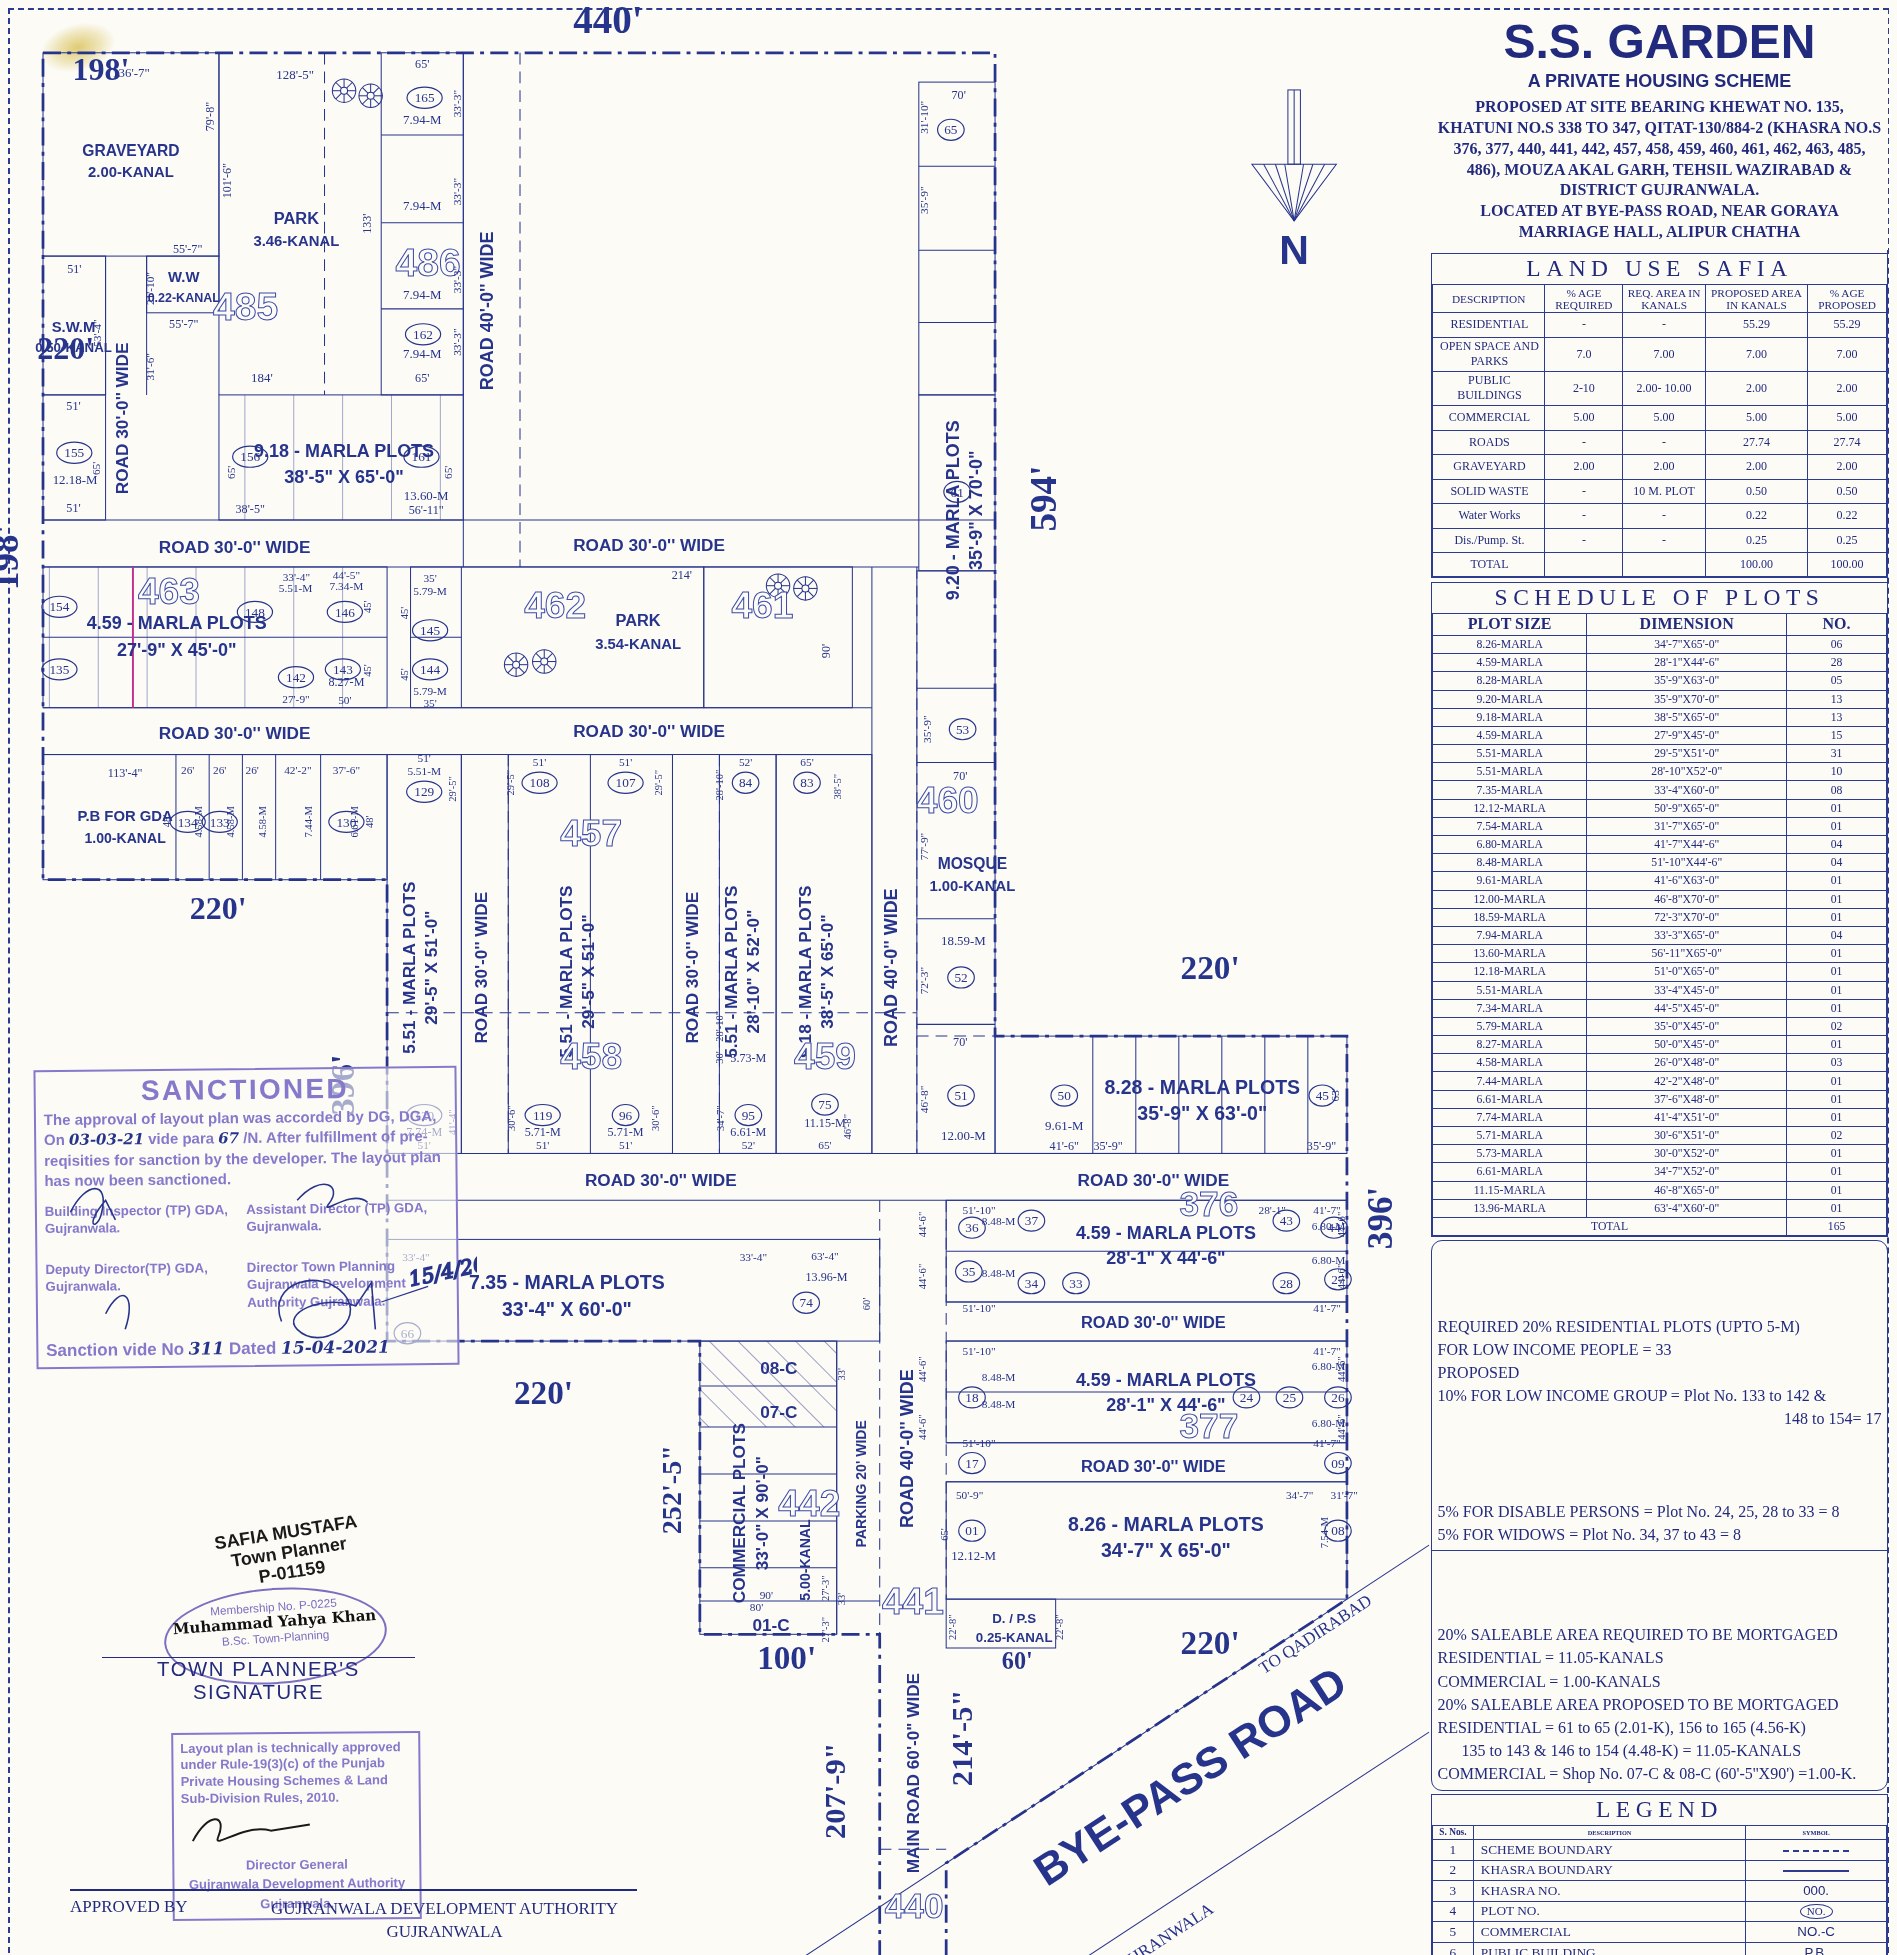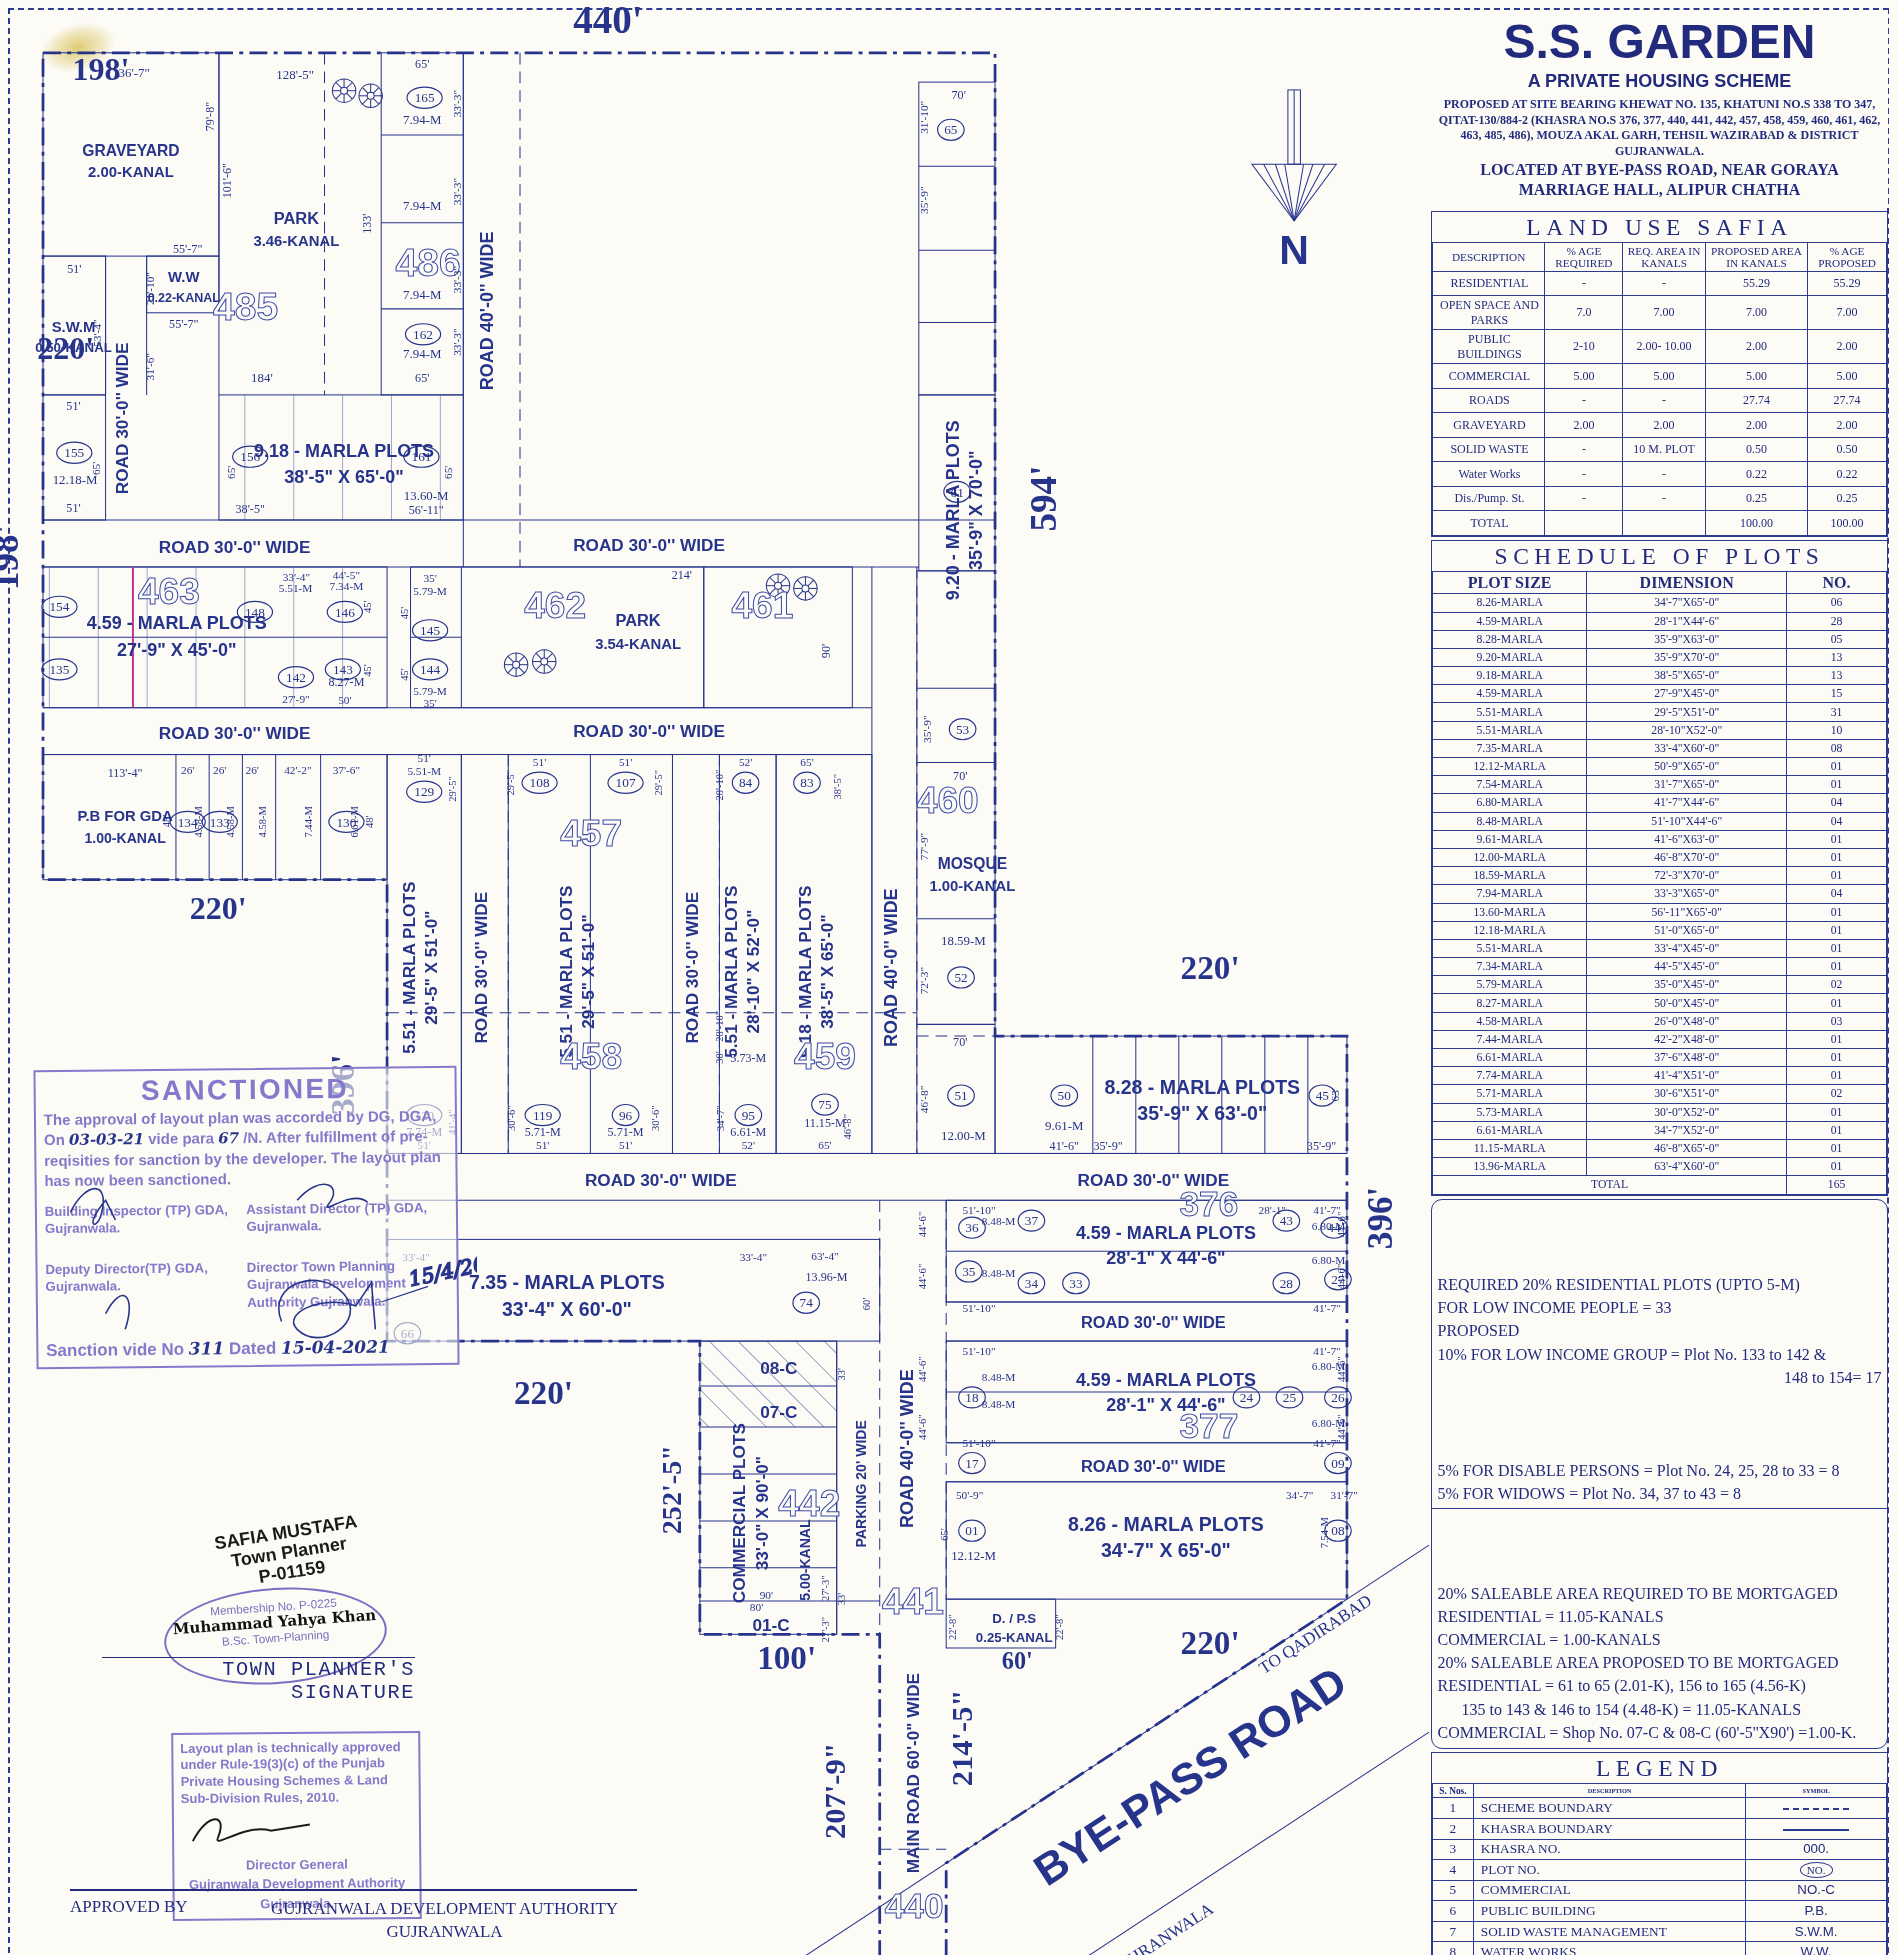--- a/index.html
+++ b/index.html
@@ -18,21 +18,21 @@
   .bdry{stroke:#27348b;stroke-width:7;fill:none;stroke-dasharray:46 16 10 16;}
   .dash{stroke-dasharray:30 18;}
   
   #rpanel{position:absolute;left:1431px;top:10.2px;width:457px;color:#222a7d;}
   .sec{border:1.6px solid #2c3a90;margin-bottom:3.1px;background:#fcfbf6;}
   .sec h2{margin:1.6px 0;text-align:center;font-family:"Liberation Serif",serif;font-weight:400;
           font-size:23.5px;letter-spacing:5.5px;color:#222a7d;}
   #titleblock{padding:7px 5.5px;text-align:center;border:none;}
   #tb-name{font-family:"Liberation Sans",sans-serif;font-weight:700;font-size:48px;line-height:1.05;}
   #tb-sub{font-family:"Liberation Sans",sans-serif;font-weight:700;font-size:18px;margin-top:3.1px;}
-  #tb-desc{font-size:12px;line-height:1.3;margin-top:5.5px;font-weight:700;}
+  #tb-desc{font-size:16px;line-height:1.3;margin-top:5.5px;font-weight:700;}
   #tb-loc{font-size:16px;line-height:1.3;font-weight:700;}
   table{border-collapse:collapse;width:100%;}
   .grid td,.grid th{border:1.2px solid #2c3a90;padding:1.6px 2.3px;text-align:center;
        font-family:"Liberation Serif",serif;color:#222a7d;}
   #landuse th{font-size:11.3px;font-weight:400;}
   #landuse td{font-size:12px;height:20.3px;}
   #landuse td:first-child{text-align:center;padding-left:3.9px;}
   #schedule th{font-size:16px;font-weight:700;}
   #schedule td{font-size:11.7px;height:14px;}
   .notes{padding:3.9px 5.5px;font-size:16px;line-height:1.45;border-radius:11px;}
@@ -55,22 +55,22 @@
   #sanction-stamp .st-body{font-size:15px;font-weight:700;line-height:1.35;margin-top:2.3px;}
   #sanction-stamp .roles{display:flex;flex-wrap:wrap;margin-top:11.7px;font-size:13.3px;font-weight:700;line-height:1.3;}
   #sanction-stamp .roles div{width:50%;margin-bottom:23.5px;}
   #sanction-stamp .st-foot{font-size:17px;font-weight:700;margin:3.9px 0 2.3px;}
   .hand{font-family:"DejaVu Serif",serif;font-style:italic;color:#27348b;}
   #safia{left:217px;top:1523px;transform:rotate(-9deg);color:#1a1a1a;font-weight:700;text-align:center;
      font-size:18px;line-height:1.1;}
   #member-oval{left:164px;top:1588px;width:219px;height:82px;border:2.3px double #7a6fc0;border-radius:50%;
      text-align:center;color:#7a6fc0;font-size:11.7px;padding-top:10.2px;transform:rotate(-4deg);}
   #member-oval .who{color:#111;font-size:15px;font-weight:700;font-family:"DejaVu Serif",serif;}
-  #tp-sig{position:absolute;left:102px;top:1657px;width:313px;color:#222a7d;text-align:right;
-     border-top:1.6px solid #222a7d;font-size:20.3px;font-family:Liberation Mono, monospace;letter-spacing:1.6px;}
+  #tp-sig{position:absolute;left:102px;top:1657px;width:313px;color:#222a7d;text-align:center;
+     border-top:1.6px solid #222a7d;font-size:20.3px;font-family:Liberation Sans, sans-serif;letter-spacing:1.6px;}
   #tech-stamp{left:172px;top:1732px;width:231px;border:2px solid #8579cb;padding:5.5px 7px;font-size:13px;
      font-weight:700;line-height:1.3;transform:rotate(-0.5deg);}
   #tech-stamp .dg{text-align:center;margin-top:2.3px;}
   #approved{position:absolute;left:70px;top:1889px;width:567px;color:#222a7d;}
   #approved .row{display:flex;border-top:2px solid #222a7d;padding-top:5.5px;gap:14px;}
   #approved .lab{font-size:17px;width:168px;}
   #approved .val{font-size:17px;text-align:center;flex:1;line-height:1.4;}
   #big-title{position:absolute;left:86px;top:1949px;width:520px;color:#222a7d;text-align:center;}
   #big-title .t{font-size:59px;letter-spacing:10.2px;border-bottom:2.3px solid #222a7d;padding-bottom:2.3px;}
   .sig-svg{position:absolute;}

